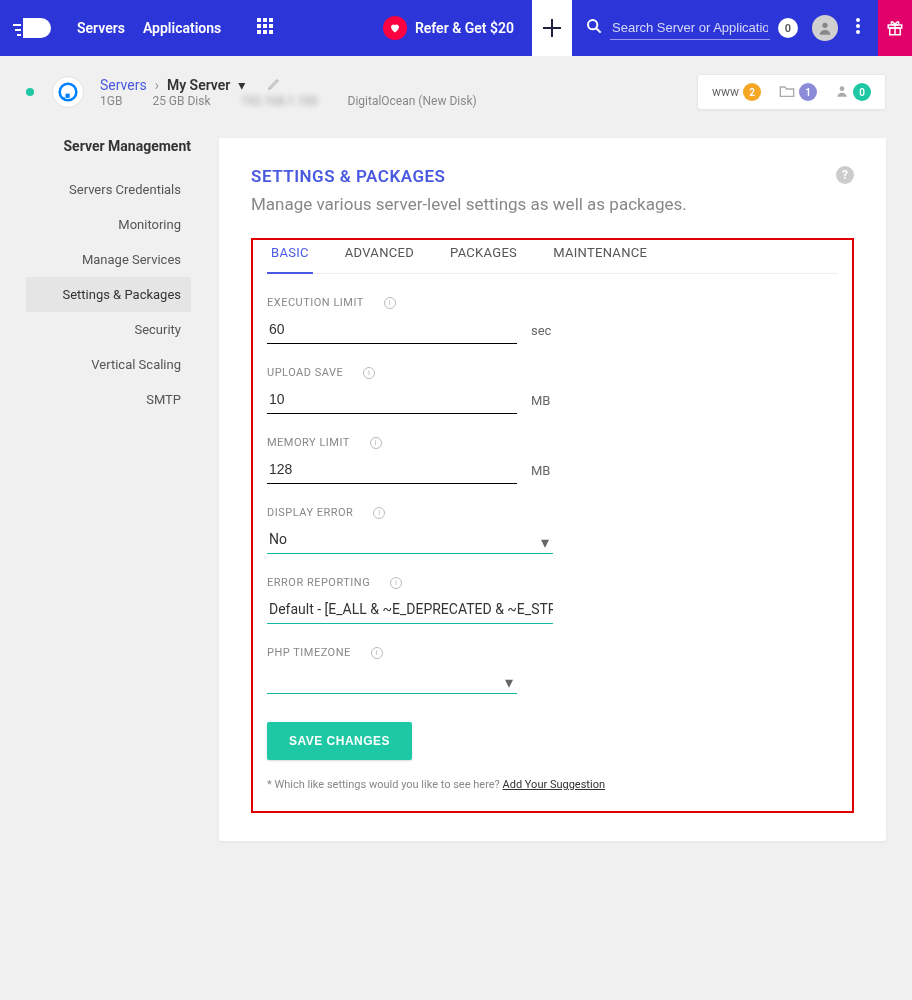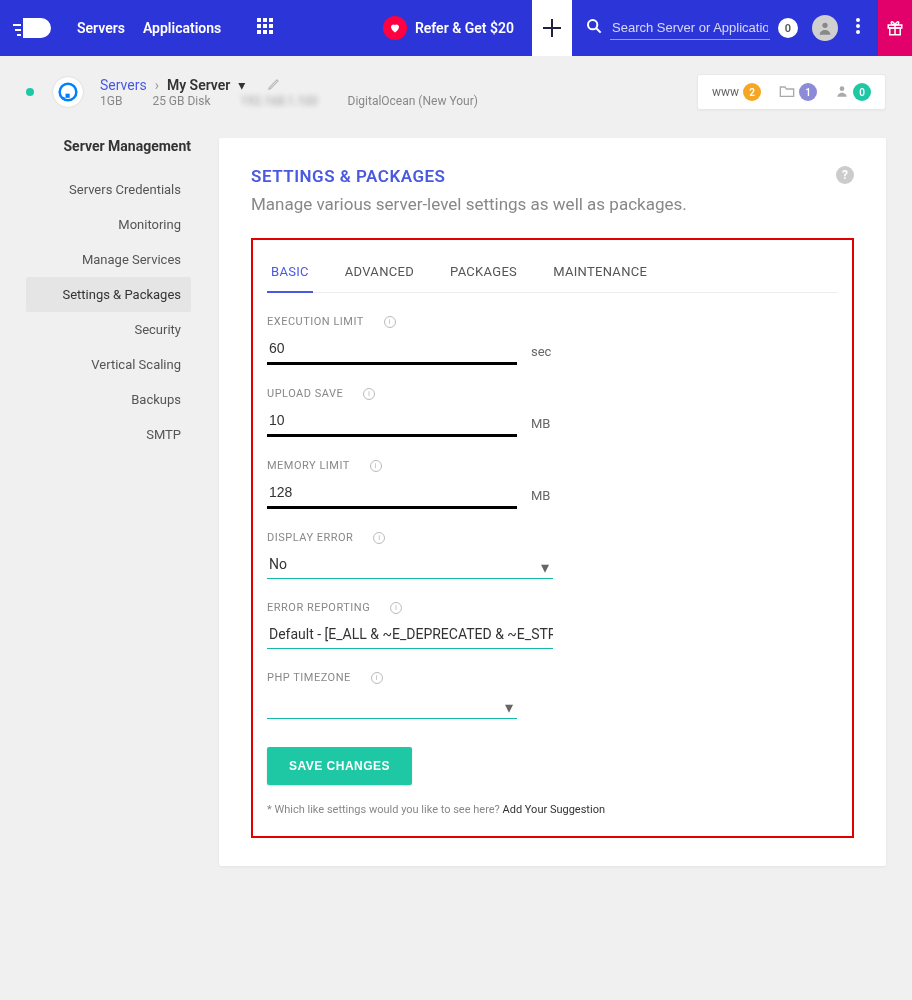--- a/index.html
+++ b/index.html
@@ -50,37 +50,37 @@
 .sidebar-title { font-size: 14px; font-weight: 700; color: #333; margin-bottom: 18px; }
 .sidebar-item { font-size: 13px; color: #555; padding: 10px 10px; cursor: pointer; border-radius: 2px; }
 .sidebar-item.active { background: #e5e5e5; color: #333; }
 
 .panel { background: #fff; flex: 1; border-radius: 2px; box-shadow: 0 1px 3px rgba(0,0,0,0.06); padding: 28px 32px; position: relative; }
 .panel-title { color: #4a5ae0; font-size: 17px; font-weight: 600; letter-spacing: 0.5px; }
 .panel-sub { color: #888; font-size: 17px; margin-top: 8px; }
 .help-icon { position: absolute; top: 28px; right: 32px; width: 18px; height: 18px; border-radius: 50%; background: #ccc; color: #fff; display: flex; align-items: center; justify-content: center; font-size: 12px; font-weight: 700; cursor: pointer; }
 
 .redbox { border: 2px solid #e00000; margin-top: 24px; padding: 0 14px 20px 14px; }
-.tabs { display: flex; gap: 28px; border-bottom: 1px solid #eee; padding-top: 24px; }
+.tabs { display: flex; gap: 28px; border-bottom: 1px solid #eee; padding-top: 5px; }
 .tab { font-size: 13px; color: #555; padding: 0 4px 12px 4px; cursor: pointer; letter-spacing: 0.3px; }
 .tab.active { color: #4a5ae0; border-bottom: 2px solid #4a5ae0; margin-bottom: -1px; }
 
 .field { margin-top: 22px; }
 .field-label { font-size: 11px; color: #888; letter-spacing: 0.5px; display: flex; align-items: center; gap: 20px; }
 .info-i { width: 12px; height: 12px; border: 1px solid #bbb; border-radius: 50%; display: inline-flex; align-items: center; justify-content: center; font-size: 8px; color: #bbb; cursor: pointer; }
 .input-row { display: flex; align-items: flex-end; gap: 14px; margin-top: 6px; }
-.text-input { border: none; border-bottom: 3px solid #000000; font-size: 14px; color: #333; padding: 6px 2px; width: 250px; outline: none; background: transparent; }
+.text-input { border: none; border-bottom: 1px solid #000000; font-size: 14px; color: #333; padding: 6px 2px; width: 250px; outline: none; background: transparent; }
 .input-unit { font-size: 13px; color: #666; padding-bottom: 6px; }
 .select-row { position: relative; width: 286px; border-bottom: 1px solid #14b8a6; margin-top: 6px; }
 .select-val { font-size: 14px; color: #333; padding: 6px 2px; min-height: 28px; cursor: pointer; }
 .select-caret { position: absolute; right: 4px; top: 8px; color: #666; }
 
 .save-btn { background: #1ec8a5; color: #fff; border: none; padding: 12px 22px; font-size: 12px; font-weight: 600; letter-spacing: 0.5px; border-radius: 2px; cursor: pointer; margin-top: 28px; box-shadow: 0 1px 2px rgba(0,0,0,0.15); }
 .footnote { font-size: 11px; color: #888; margin-top: 18px; }
-.footnote a { color: #333; cursor: pointer; }
+.footnote a { color: #333; text-decoration: underline; cursor: pointer; }
 </style>
 </head>
 <body>
 
 <div class="topnav">
   <div class="logo">
     <svg viewBox="0 0 44 28">
         <path d="M12 4 h18 a10 10 0 0 1 0 20 h-18 z M2 10 h8 v2 h-8 z M4 15 h6 v2 h-6 z M6 20 h4 v2 h-4 z" fill="#fff"></path>
       </svg>
   </div>
@@ -167,21 +167,21 @@
       <span class="crumb-edit">
         <svg width="14" height="14" viewBox="0 0 24 24" fill="none" stroke="#bbb" stroke-width="2">
             <path d="M3 21l3-1 13-13-2-2L4 18z"></path>
           </svg>
       </span>
     </div>
     <div class="crumb-line2">
       <span>1GB</span>
       <span>25 GB Disk</span>
       <span class="crumb-blur">192.168.1.100</span>
-      <span>DigitalOcean (New Your)</span>
+      <span>DigitalOcean (New Disk)</span>
     </div>
   </div>
   <div class="top-badges">
     <div class="badge-item">
       <span>www</span>
       <span class="badge-pill badge-orange">2</span>
     </div>
     <div class="badge-item">
       <span><svg width="16" height="14" viewBox="0 0 24 20" fill="none" stroke="#aaa" stroke-width="2">
             <path d="M2 4h7l2 3h11v11H2z"></path>
@@ -201,21 +201,20 @@
 <div class="layout">
   <div class="sidebar">
     <div class="sidebar-title">Server Management</div>
     <div id="sidebar-items">
         <div class="sidebar-item">Servers Credentials</div>
         <div class="sidebar-item">Monitoring</div>
         <div class="sidebar-item">Manage Services</div>
         <div class="sidebar-item active">Settings &amp; Packages</div>
         <div class="sidebar-item">Security</div>
         <div class="sidebar-item">Vertical Scaling</div>
-        <div class="sidebar-item">Backups</div>
         <div class="sidebar-item">SMTP</div>
       </div>
   </div>
 
   <div class="panel">
     <div class="panel-title">SETTINGS &amp; PACKAGES</div>
     <div class="panel-sub">Manage various server-level settings as well as packages.</div>
     <div class="help-icon">?</div>
 
     <div class="redbox">

